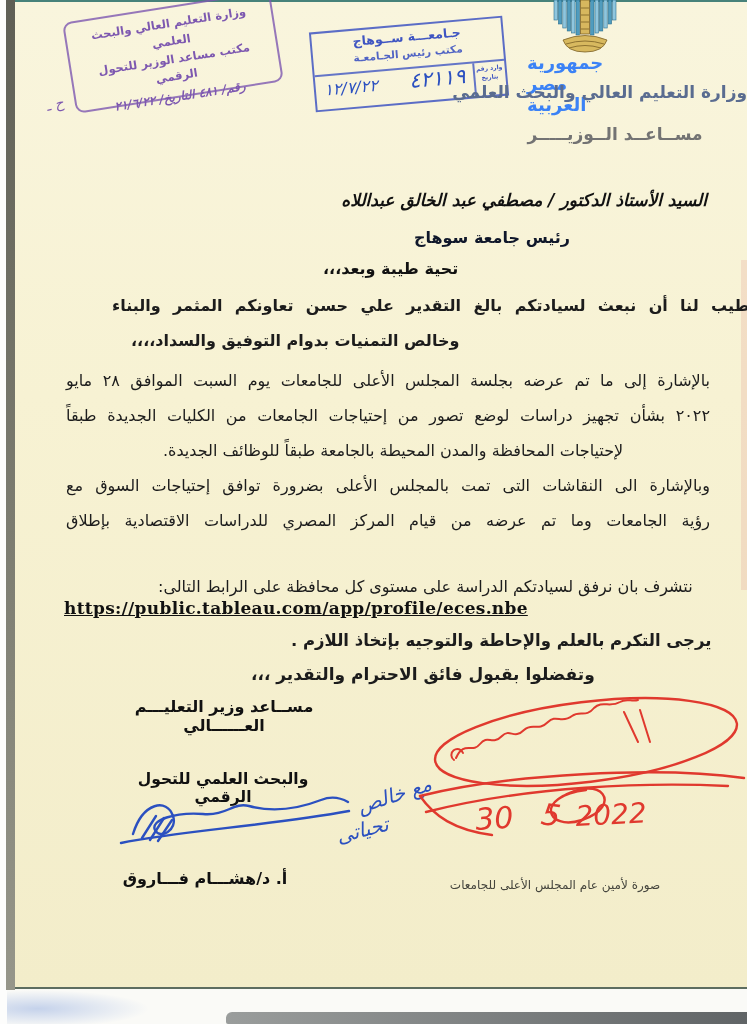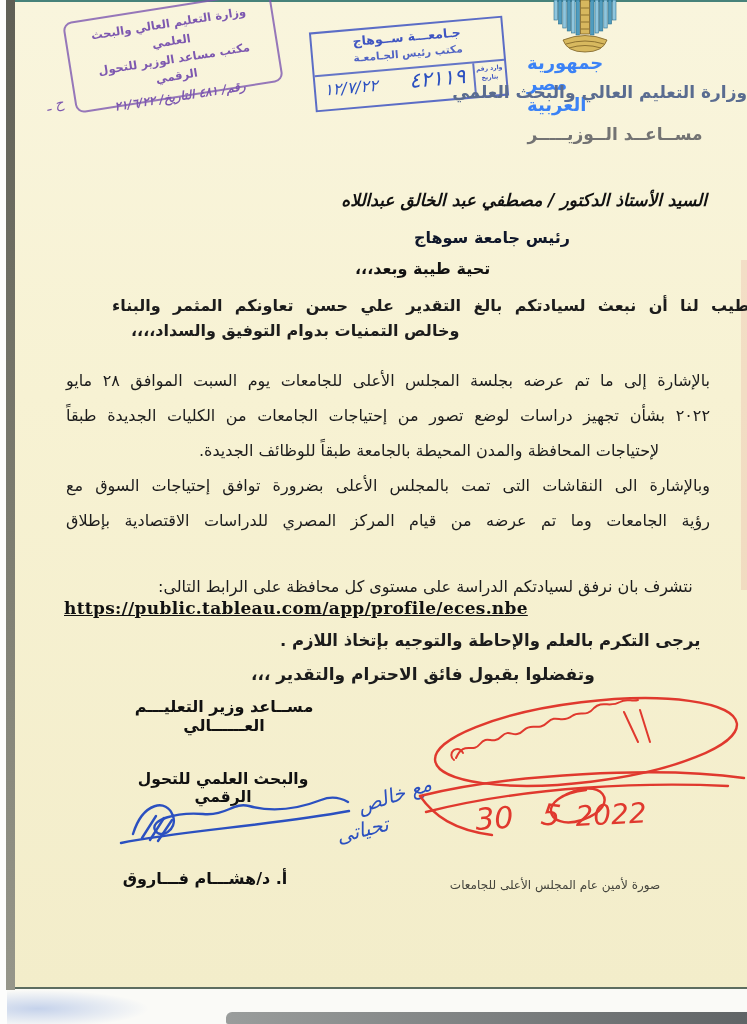--- a/index.html
+++ b/index.html
@@ -50,21 +50,21 @@
   .republic{left:527px;top:52px;width:100px;text-align:left;font-size:18px;
       font-weight:bold;color:#3b82f6;}
   .ministry-callig{left:488px;top:82px;width:259px;text-align:center;font-size:17px;
       font-weight:bold;color:#5a6c90;white-space:nowrap;letter-spacing:0px;}
   .office-title{left:520px;top:124px;width:190px;text-align:center;font-size:17px;
       font-weight:bold;color:#737373;white-space:nowrap;}
 
   
   .rec1{left:250px;top:190px;width:457px;text-align:right;font-size:17px;font-weight:bold;color:#111;font-style:italic;}
   .rec2{left:380px;top:228px;width:190px;font-size:16px;font-weight:bold;color:#0f172a;}
-  .salutation{left:323px;top:259px;font-size:16px;font-weight:bold;color:#111;white-space:nowrap;margin-left:32px;}
+  .salutation{left:323px;top:259px;font-size:16px;font-weight:bold;color:#111;white-space:nowrap;}
   .bodyline{color:#1c1c1c;font-size:16px;white-space:nowrap;}
   .jline{left:66px;width:644px;white-space:normal;text-align:justify;text-align-last:justify;}
   .b{font-weight:bold;margin-left:46px;}
   .url{left:64px;top:598px;font-family:"DejaVu Serif",serif;font-size:17px;font-weight:bold;
       color:#111;text-decoration:underline;letter-spacing:.3px;}
 
   
   .sig-t1{left:95px;top:697px;width:258px;text-align:center;font-size:16px;font-weight:bold;color:#111;}
   .sig-t2{left:113px;top:770px;width:220px;text-align:center;font-size:15.5px;font-weight:bold;color:#111;}
   .sig-name{left:98px;top:838px;width:214px;text-align:center;font-size:16px;font-weight:bold;color:#111;margin-top:31px;}
@@ -131,29 +131,29 @@
   </svg>
   <div class="abs republic ar">جمهورية مصر العربية</div>
   <div class="abs ministry-callig ar">وزارة التعليم العالي والبحث العلمي</div>
   <div class="abs office-title ar">مســاعــد الــوزيـــــر</div>
 
   <div class="abs rec1 ar">السيد الأستاذ الدكتور / مصطفي عبد الخالق عبداللاه</div>
   <div class="abs rec2 ar">رئيس جامعة سوهاج</div>
   <div class="abs salutation ar">تحية طيبة وبعد،،،</div>
 
   <div class="abs bodyline jline b ar" style="top:296px;">يطيب لنا أن نبعث لسيادتكم بالغ التقدير علي حسن تعاونكم المثمر والبناء</div>
-  <div class="abs bodyline b ar" style="left:85px;top:321px;">وخالص التمنيات بدوام التوفيق والسداد،،،،</div>
+  <div class="abs bodyline b ar" style="left:85px;top:331px;">وخالص التمنيات بدوام التوفيق والسداد،،،،</div>
   <div class="abs bodyline jline ar" style="top:371px;">بالإشارة إلى ما تم عرضه بجلسة المجلس الأعلى للجامعات يوم السبت الموافق ٢٨ مايو</div>
   <div class="abs bodyline jline ar" style="top:406px;">٢٠٢٢ بشأن تجهيز دراسات لوضع تصور من إحتياجات الجامعات من الكليات الجديدة طبقاً</div>
-  <div class="abs bodyline ar" style="left:163px;top:441px;margin-left:36px;">لإحتياجات المحافظة والمدن المحيطة بالجامعة طبقاً للوظائف الجديدة.</div>
+  <div class="abs bodyline ar" style="left:163px;top:441px;">لإحتياجات المحافظة والمدن المحيطة بالجامعة طبقاً للوظائف الجديدة.</div>
   <div class="abs bodyline jline ar" style="top:476px;">وبالإشارة الى النقاشات التى تمت بالمجلس الأعلى بضرورة توافق إحتياجات السوق مع</div>
   <div class="abs bodyline jline ar" style="top:511px;">رؤية الجامعات وما تم عرضه من قيام المركز المصري للدراسات الاقتصادية بإطلاق</div>
   <div class="abs bodyline ar" style="left:158px;top:577px;">نتشرف بان نرفق لسيادتكم الدراسة على مستوى كل محافظة على الرابط التالى:</div>
   <div class="abs url">https://public.tableau.com/app/profile/eces.nbe</div>
-  <div class="abs bodyline b ar" style="left:234px;top:631px;font-size:16.5px;">يرجى التكرم بالعلم والإحاطة والتوجيه بإتخاذ اللازم .</div>
+  <div class="abs bodyline b ar" style="left:245px;top:631px;font-size:16.5px;">يرجى التكرم بالعلم والإحاطة والتوجيه بإتخاذ اللازم .</div>
   <div class="abs bodyline b ar" style="left:205px;top:664px;font-size:17px;">وتفضلوا بقبول فائق الاحترام والتقدير ،،،</div>
 
   <div class="abs sig-t1 ar">مســاعد وزير التعليـــم العــــــالي</div>
   <div class="abs sig-t2 ar">والبحث العلمي للتحول الرقمي</div>
   <svg class="abs" style="left:115px;top:786px;" width="240" height="62" viewBox="0 0 240 62">
     <g class="ink-blue" stroke-width="2.4">
       <path d="M18,48 C28,16 52,12 58,30 C63,44 45,54 40,44 C35,34 60,26 88,28 C112,30 118,16 134,20 C156,26 180,24 206,14 C216,10 226,12 233,16"></path>
       <path d="M6,57 C62,45 152,40 234,25"></path>
       <path d="M27,52 L41,30 M35,54 L49,32 M43,55 L57,34"></path>
     </g>

